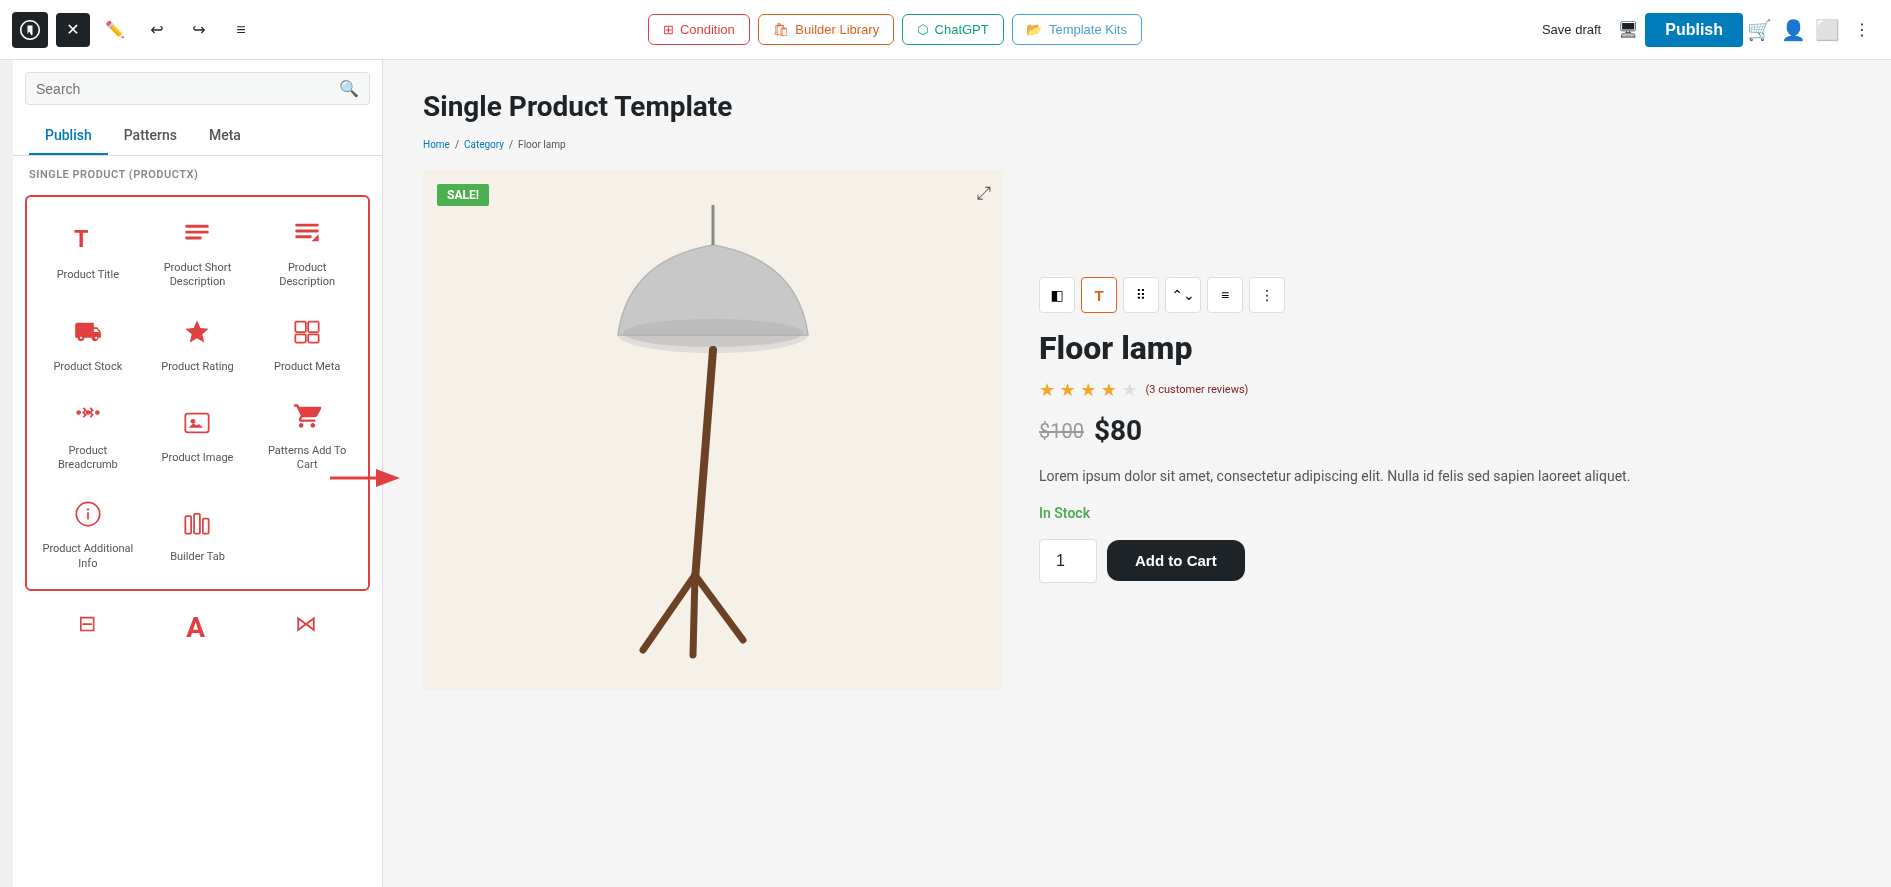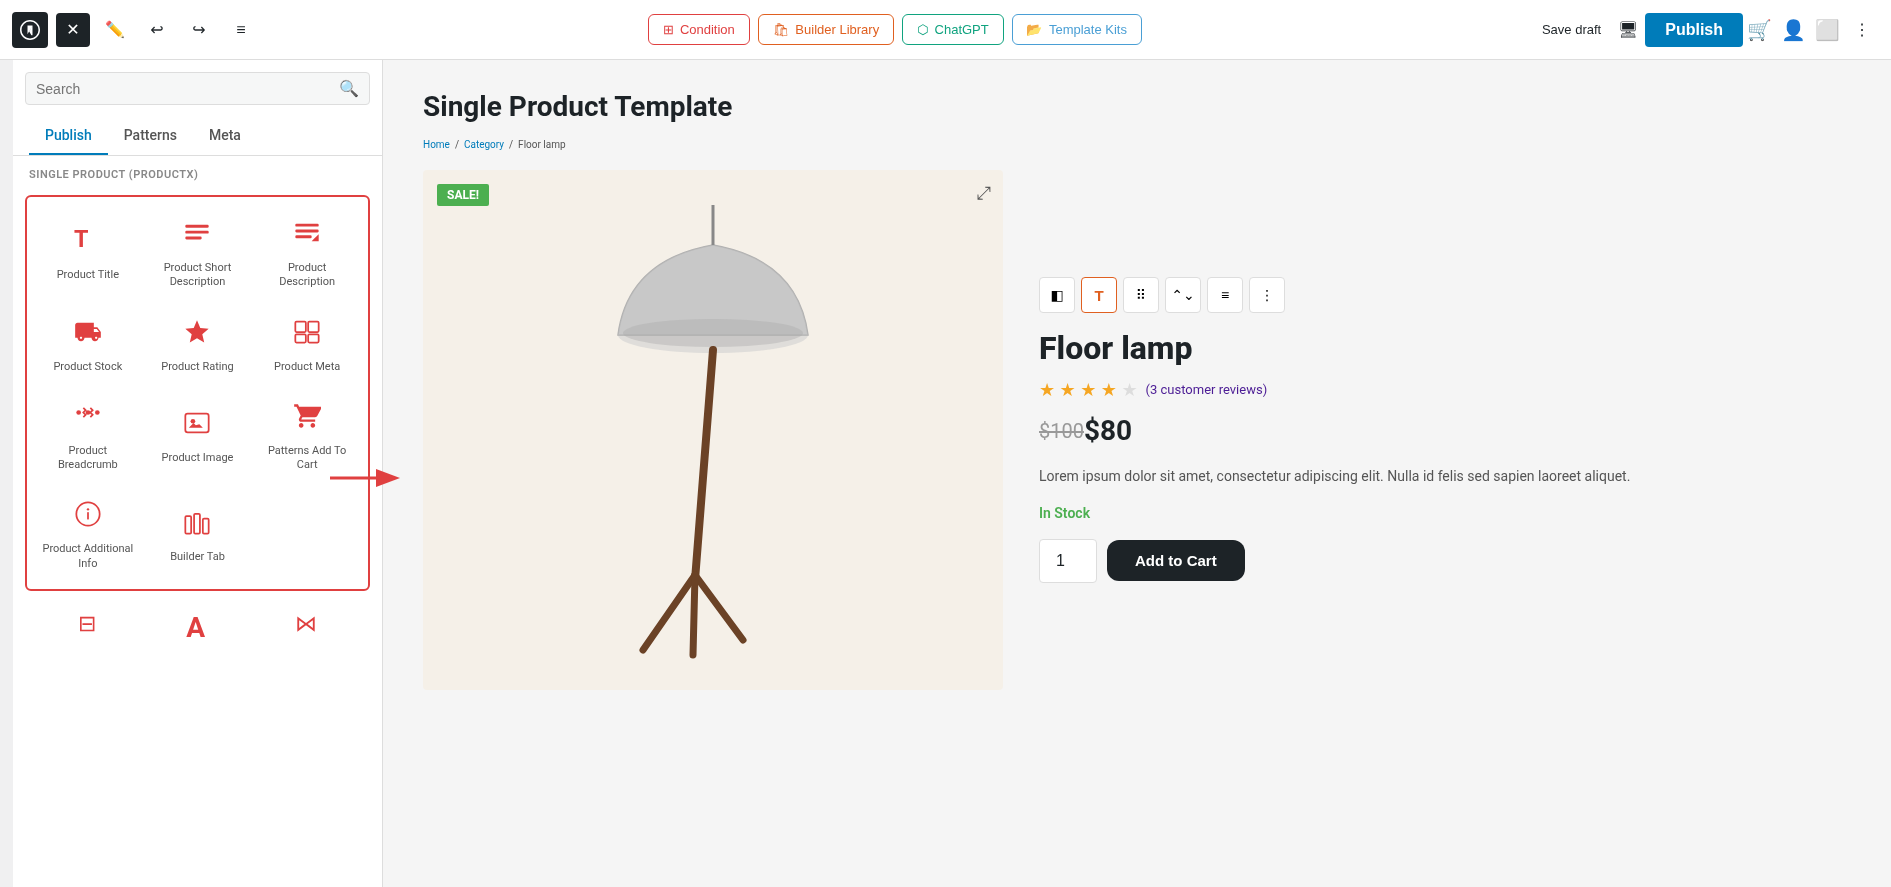--- a/index.html
+++ b/index.html
@@ -140,22 +140,22 @@
       border: 1px solid #ddd; background: #fff; border-radius: 4px; cursor: pointer; font-size: 14px;
     }
     .ptool-btn.orange { color: #e06020; border-color: #e06020; }
     .product-name { font-size: 32px; font-weight: 800; color: #1d2327; margin-bottom: 12px; }
     .rating-row {
       display: flex; align-items: center; gap: 8px; margin-bottom: 14px;
     }
     .stars { font-size: 18px; }
     .star-filled { color: #f5a623; }
     .star-empty { color: #ddd; }
-    .review-link { color: #4c1d95; font-size: 13px; text-decoration: none; }
-    .price-row { display: flex; align-items: center; margin-bottom: 18px; }
+    .review-link { color: #7f1d1d; font-size: 11px; text-decoration: none; }
+    .price-row { display: flex; align-items: center; gap: 10px; margin-bottom: 18px; }
     .price-old { font-size: 20px; color: #999; text-decoration: line-through; }
     .price-new { font-size: 28px; font-weight: 700; color: #1d2327; }
     .product-desc { font-size: 14px; color: #555; line-height: 1.7; margin-bottom: 16px; }
     .in-stock { color: #4caf50; font-size: 14px; font-weight: 600; margin-bottom: 18px; }
     .add-to-cart-row { display: flex; align-items: center; gap: 10px; }
     .qty-input {
       width: 58px; height: 44px; border: 1px solid #ddd; border-radius: 4px;
       text-align: center; font-size: 16px; color: #1d2327;
     }
     .add-to-cart-btn {

